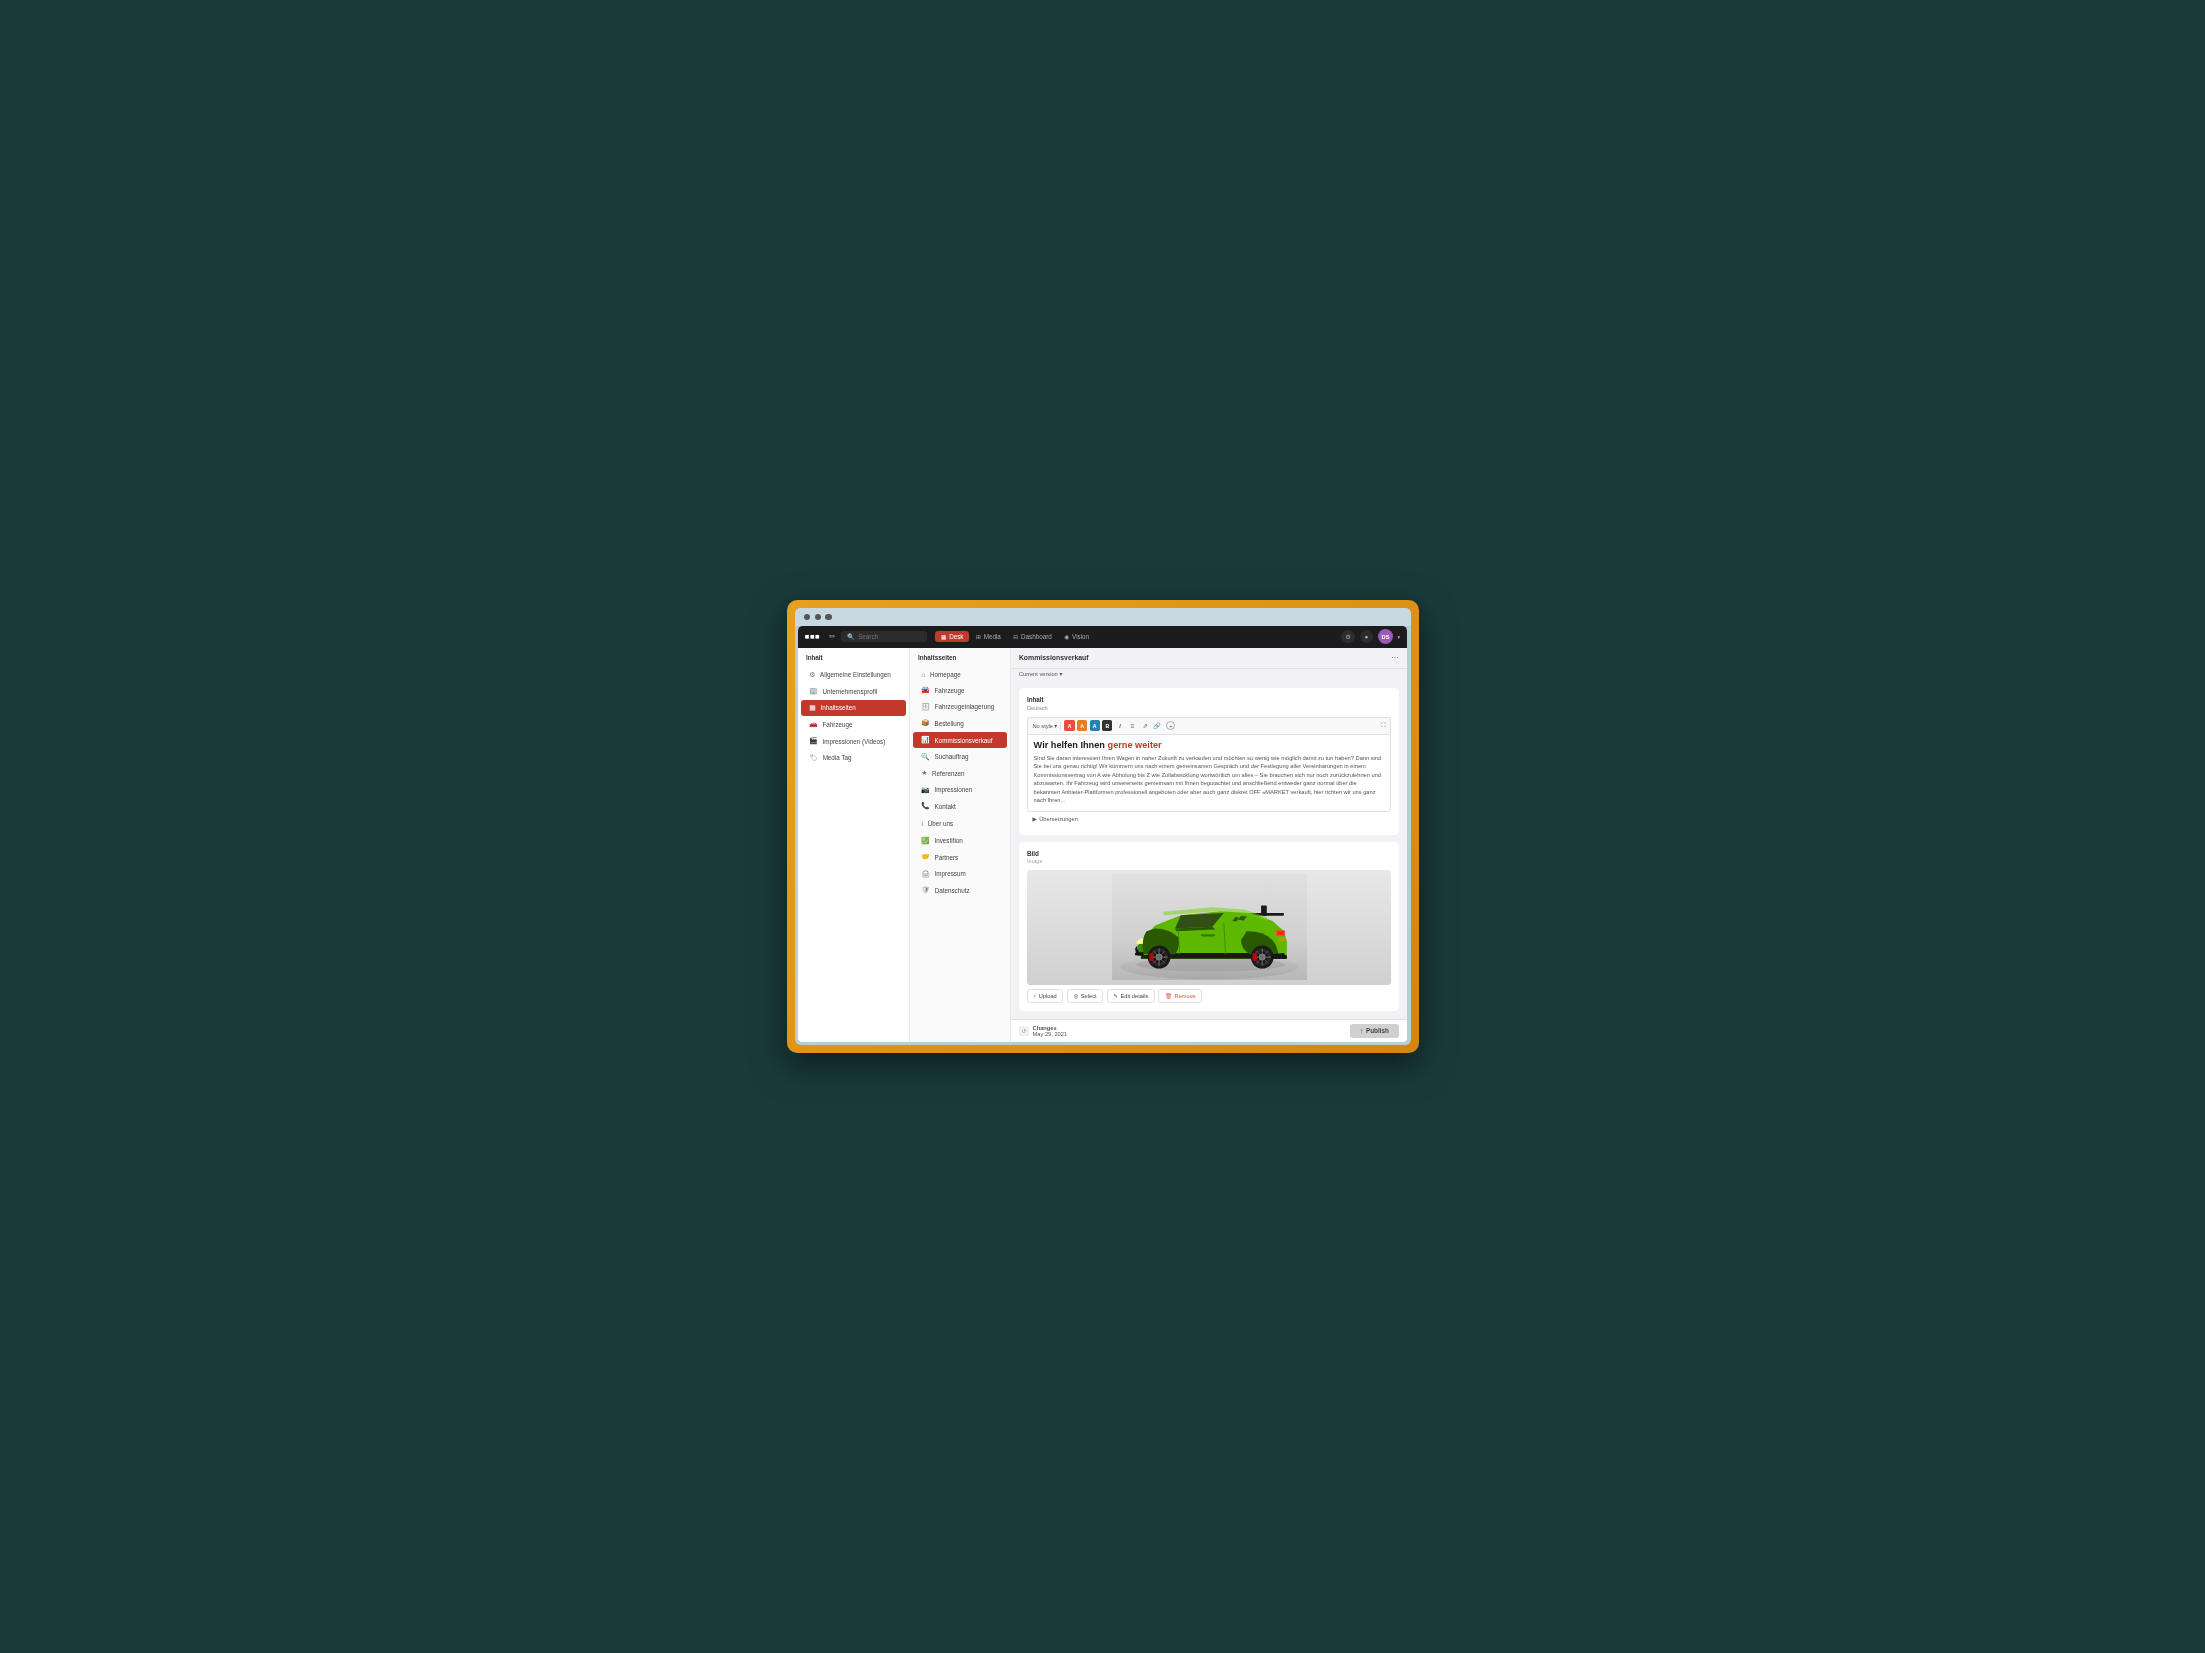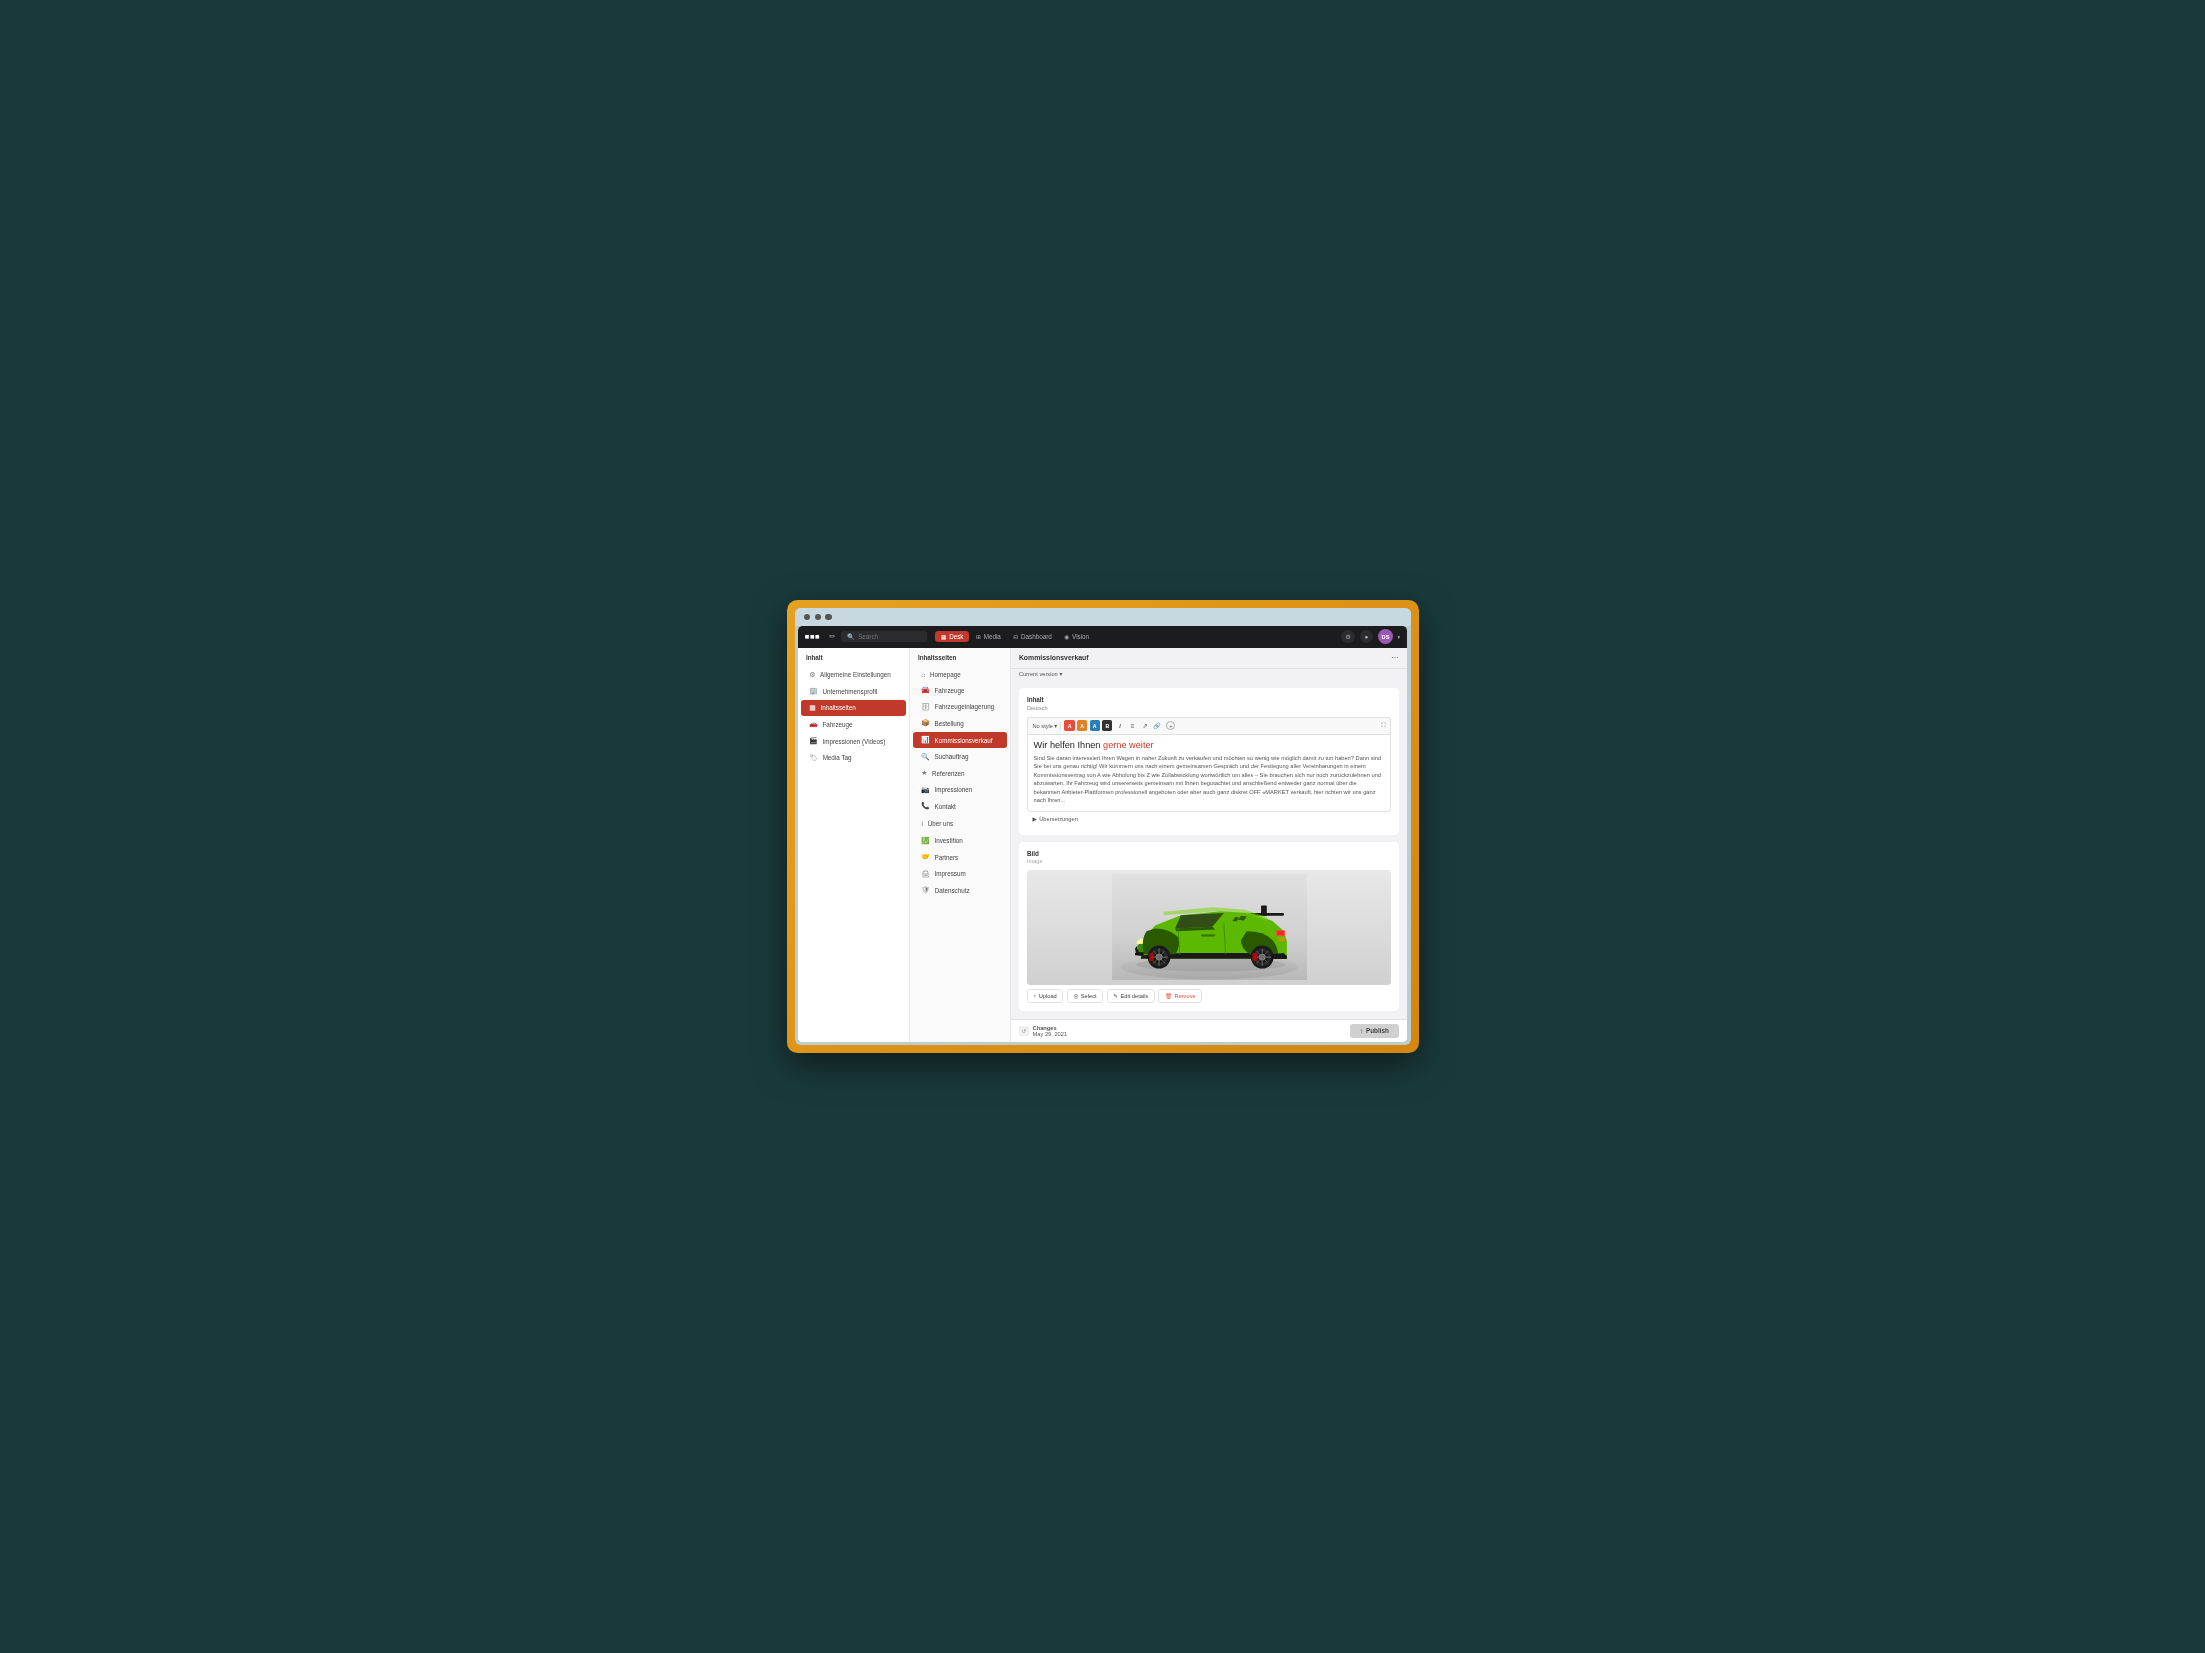--- a/index.html
+++ b/index.html
@@ -342,21 +342,21 @@
     }
     .editor-body {
       border: 0.6px solid #e0e0e0;
       border-radius: 0 0 2.9px 2.9px;
       padding: 5.7px;
       min-height: 69px;
       background: #fff;
     }
     .editor-heading {
       font-size: 9.2px;
-      font-weight: 400;
+      font-weight: 700;
       color: #222;
       margin-bottom: 3.4px;
     }
     .editor-heading .highlight { color: #c0392b; }
     .editor-text {
       font-size: 5.7px;
       color: #555;
       line-height: 1.5;
     }
     .translations-toggle {

